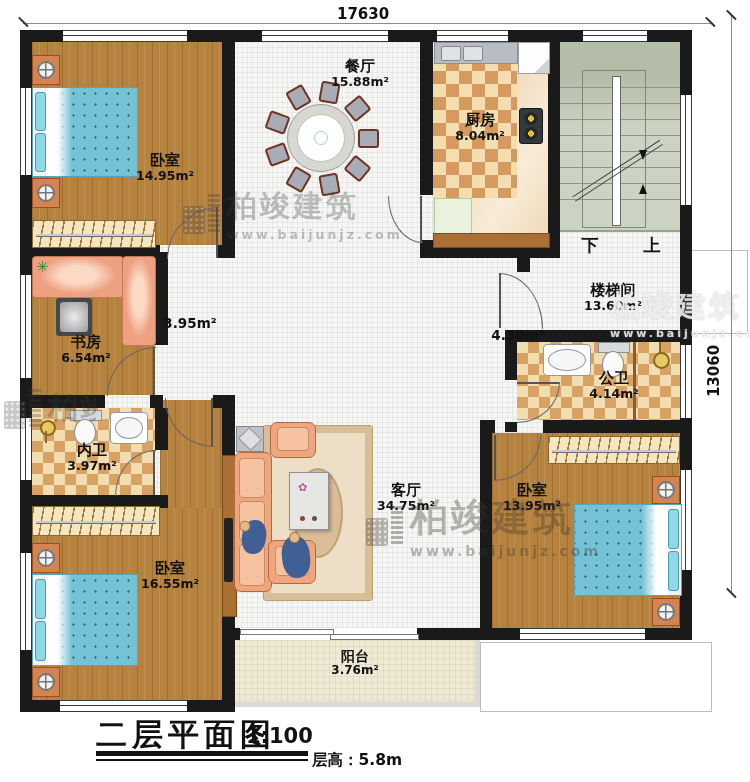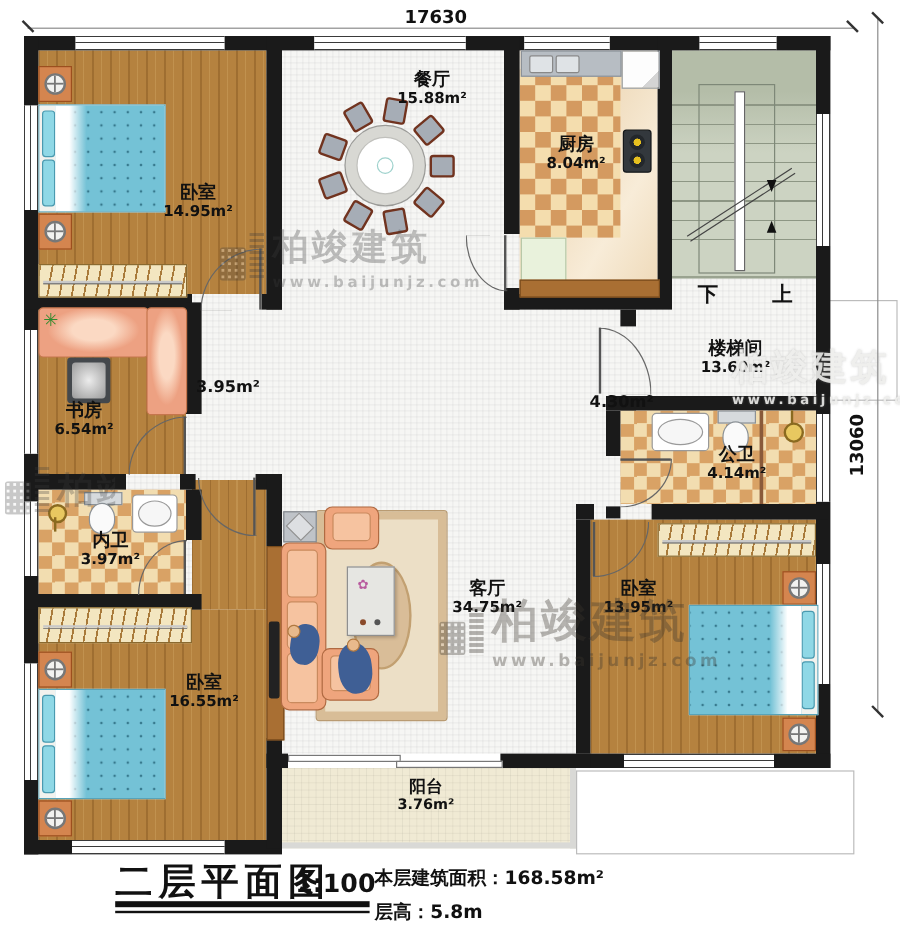--- a/index.html
+++ b/index.html
@@ -373,21 +373,21 @@
   <div class="rl" style="left:613px;top:282px">
     <div class="n">楼梯间</div>
       <div class="a">13.60m²</div>
     </div>
   <div class="rl" style="left:190px;top:316px">
     <div class="a" style="font-size:13.5px">3.95m²</div>
     </div>
   <div class="rl" style="left:518px;top:328px">
     <div class="a" style="font-size:13.5px">4.30m²</div>
     </div>
-  <div class="rl" style="left:70px;top:334px">
+  <div class="rl" style="left:86px;top:334px">
     <div class="n">书房</div>
       <div class="a">6.54m²</div>
     </div>
   <div class="rl" style="left:92px;top:442px">
     <div class="n">内卫</div>
       <div class="a">3.97m²</div>
     </div>
   <div class="rl" style="left:614px;top:370px">
     <div class="n">公卫</div>
       <div class="a">4.14m²</div>
@@ -449,16 +449,15 @@
   <div class="dimtxt" style="left:337px;top:5px">17630</div>
   <div class="dim" style="left:731px;top:16px;width:1px;height:578px"></div>
   <div class="tick" style="left:725px;top:14px"></div>
   <div class="tick" style="left:725px;top:592px"></div>
   <div class="dimtxt" style="left:688px;top:362px;transform:rotate(-90deg);transform-origin:center">13060</div>
 
   <div class="title-cn" style="left:96px;top:714px">二层平面图</div>
   <div class="uline" style="left:96px;top:751px;width:212px;height:5px"></div>
   <div class="uline" style="left:96px;top:759px;width:212px;height:2px"></div>
   <div class="scale" style="left:246px;top:724px">1:100</div>
-  <div class="legtxt" style="left:312px;top:722px">本层建筑面积：168.58m²</div>
   <div class="legtxt" style="left:312px;top:750px">层高：5.8m</div>
 
 </div>
 
 </body></html>

